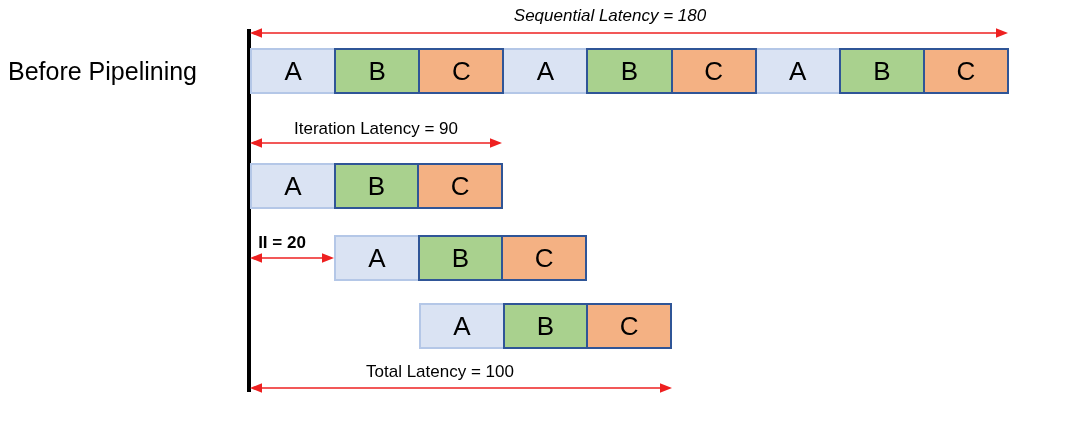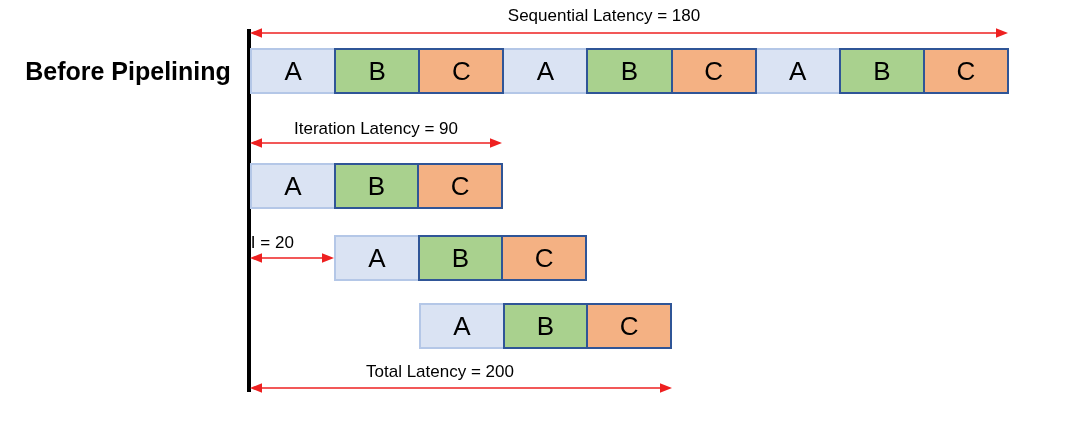--- a/index.html
+++ b/index.html
@@ -23,24 +23,22 @@
     width: 4px;
     height: 363px;
     background: var(--axis_black, #000);
   }
   .row-label {
     position: absolute;
     left: 8px;
     width: 240px;
     height: 32px;
     line-height: 32px;
-    text-align: center;
     font-size: 25px;
     white-space: nowrap;
-    font-weight: bold;
   }
   .row-label.before { top: 55px; }
   .row-label.after  { top: 170px; }
 
   .bar {
     position: absolute;
     display: flex;
     height: 46px;
   }
   .bar-before { left: 250px; top: 48px;  width: 759px; }
@@ -74,23 +72,23 @@
     z-index: 2;
   }
 
   .ann {
     position: absolute;
     text-align: center;
     font-size: 17px;
     white-space: nowrap;
     line-height: 20px;
   }
-  .ann-seq   { left: 244px; top: 6px;   width: 720px; }
+  .ann-seq   { left: 250px; top: 6px;   width: 720px; font-style: italic; }
   .ann-iter  { left: 250px; top: 119px; width: 252px; }
-  .ann-ii    { left: 232px; top: 233px; width: 76px;  }
+  .ann-ii    { left: 244px; top: 233px; width: 76px; font-weight: bold;  }
   .ann-total { left: 250px; top: 362px; width: 380px; }
 
   svg.arrow { position: absolute; height: 14px; overflow: visible; }
   .arrow-seq   { left: 250px; top: 26px;  width: 758px; }
   .arrow-iter  { left: 250px; top: 136px; width: 252px; }
   .arrow-ii    { left: 250px; top: 251px; width: 84px;  }
   .arrow-total { left: 250px; top: 381px; width: 422px; }
   svg.arrow line    { stroke: var(--arrow_red, #ee2020); stroke-width: 1.6px; }
   svg.arrow polygon { fill:   var(--arrow_red, #ee2020); }
 </style>
@@ -147,20 +145,20 @@
     <div class="cell stage-b">B</div>
     <div class="cell stage-c">C</div>
   </div>
 
   <div class="bar bar-p3">
     <div class="cell stage-a">A</div>
     <div class="cell stage-b">B</div>
     <div class="cell stage-c">C</div>
   </div>
 
-  <div class="ann ann-total">Total Latency = 200</div>
+  <div class="ann ann-total">Total Latency = 100</div>
   <svg class="arrow arrow-total" viewBox="0 0 422 14" preserveAspectRatio="none">
     <line x1="11" y1="7" x2="411" y2="7"></line>
     <polygon points="0,7 12,2.2 12,11.8"></polygon>
     <polygon points="422,7 410,2.2 410,11.8"></polygon>
   </svg>
 
 </div>
 
 </body></html>

